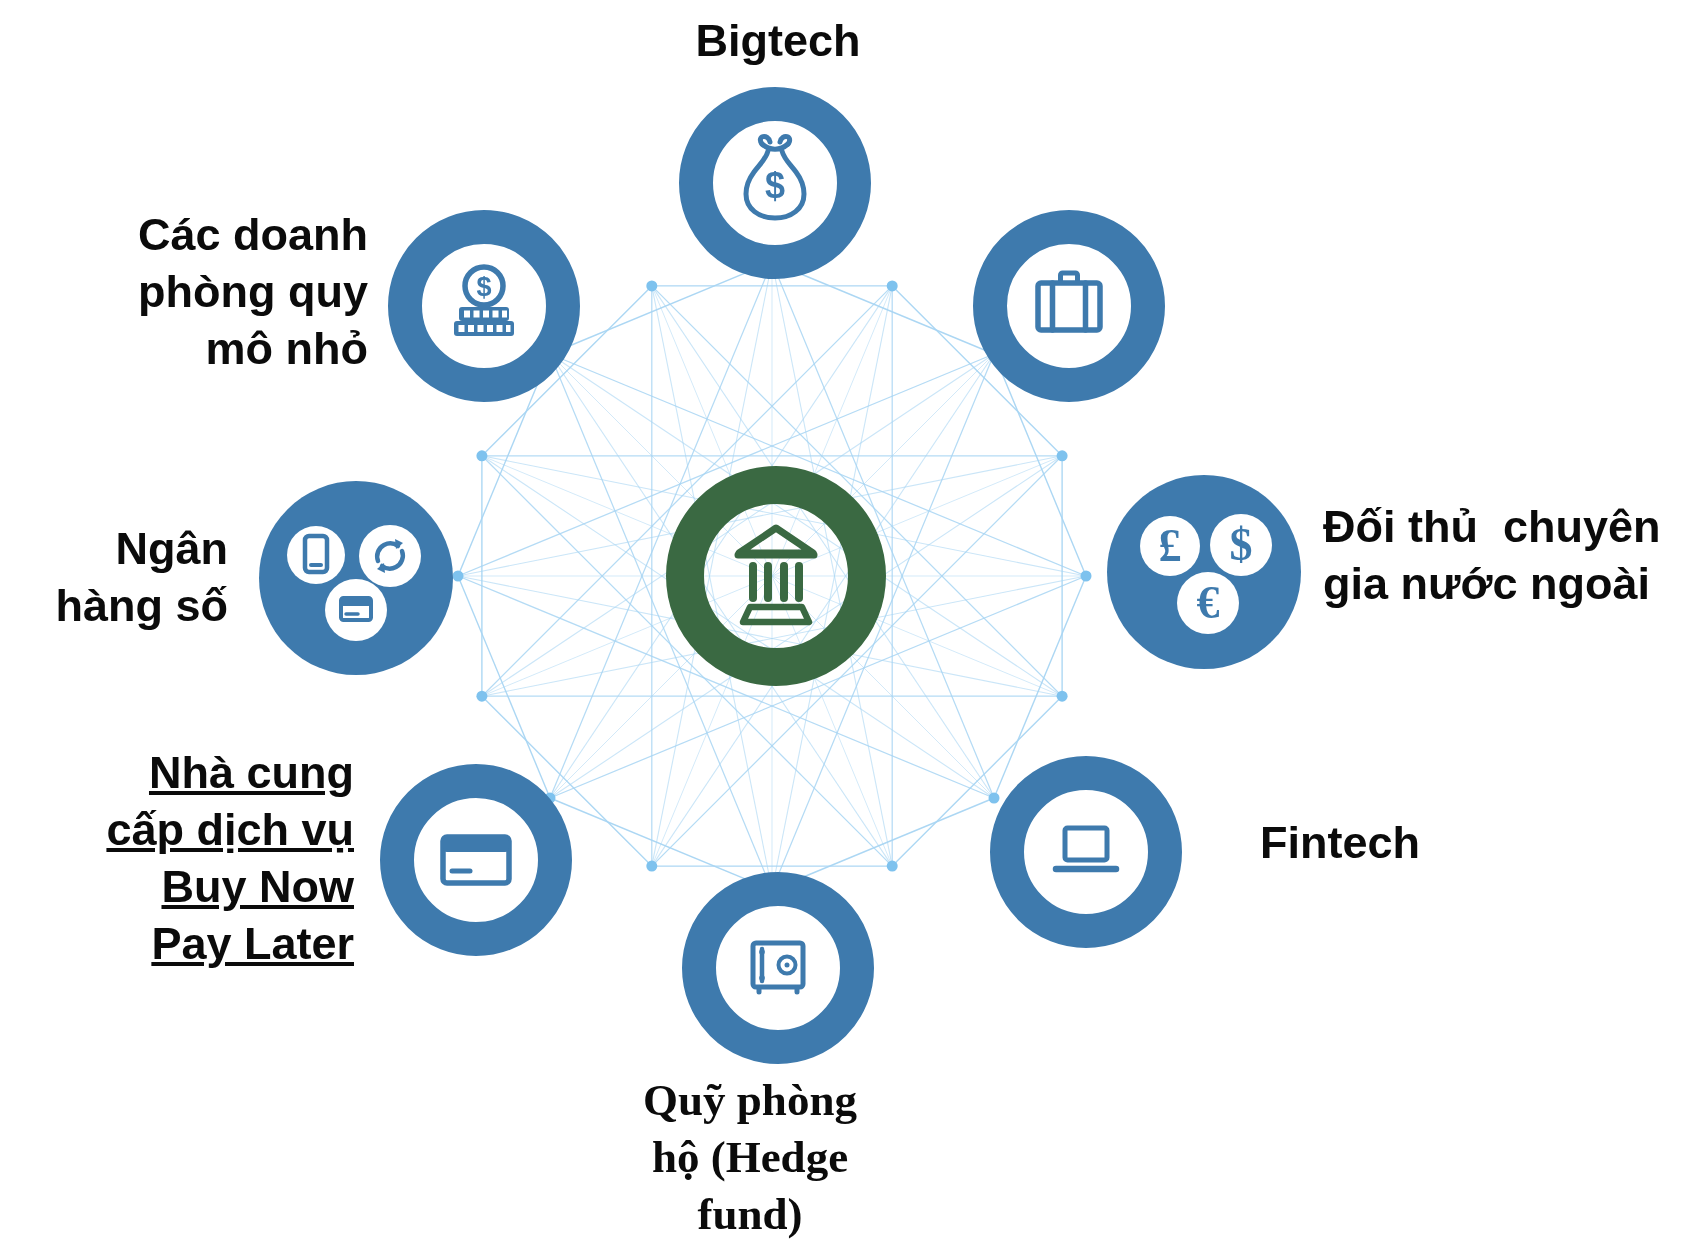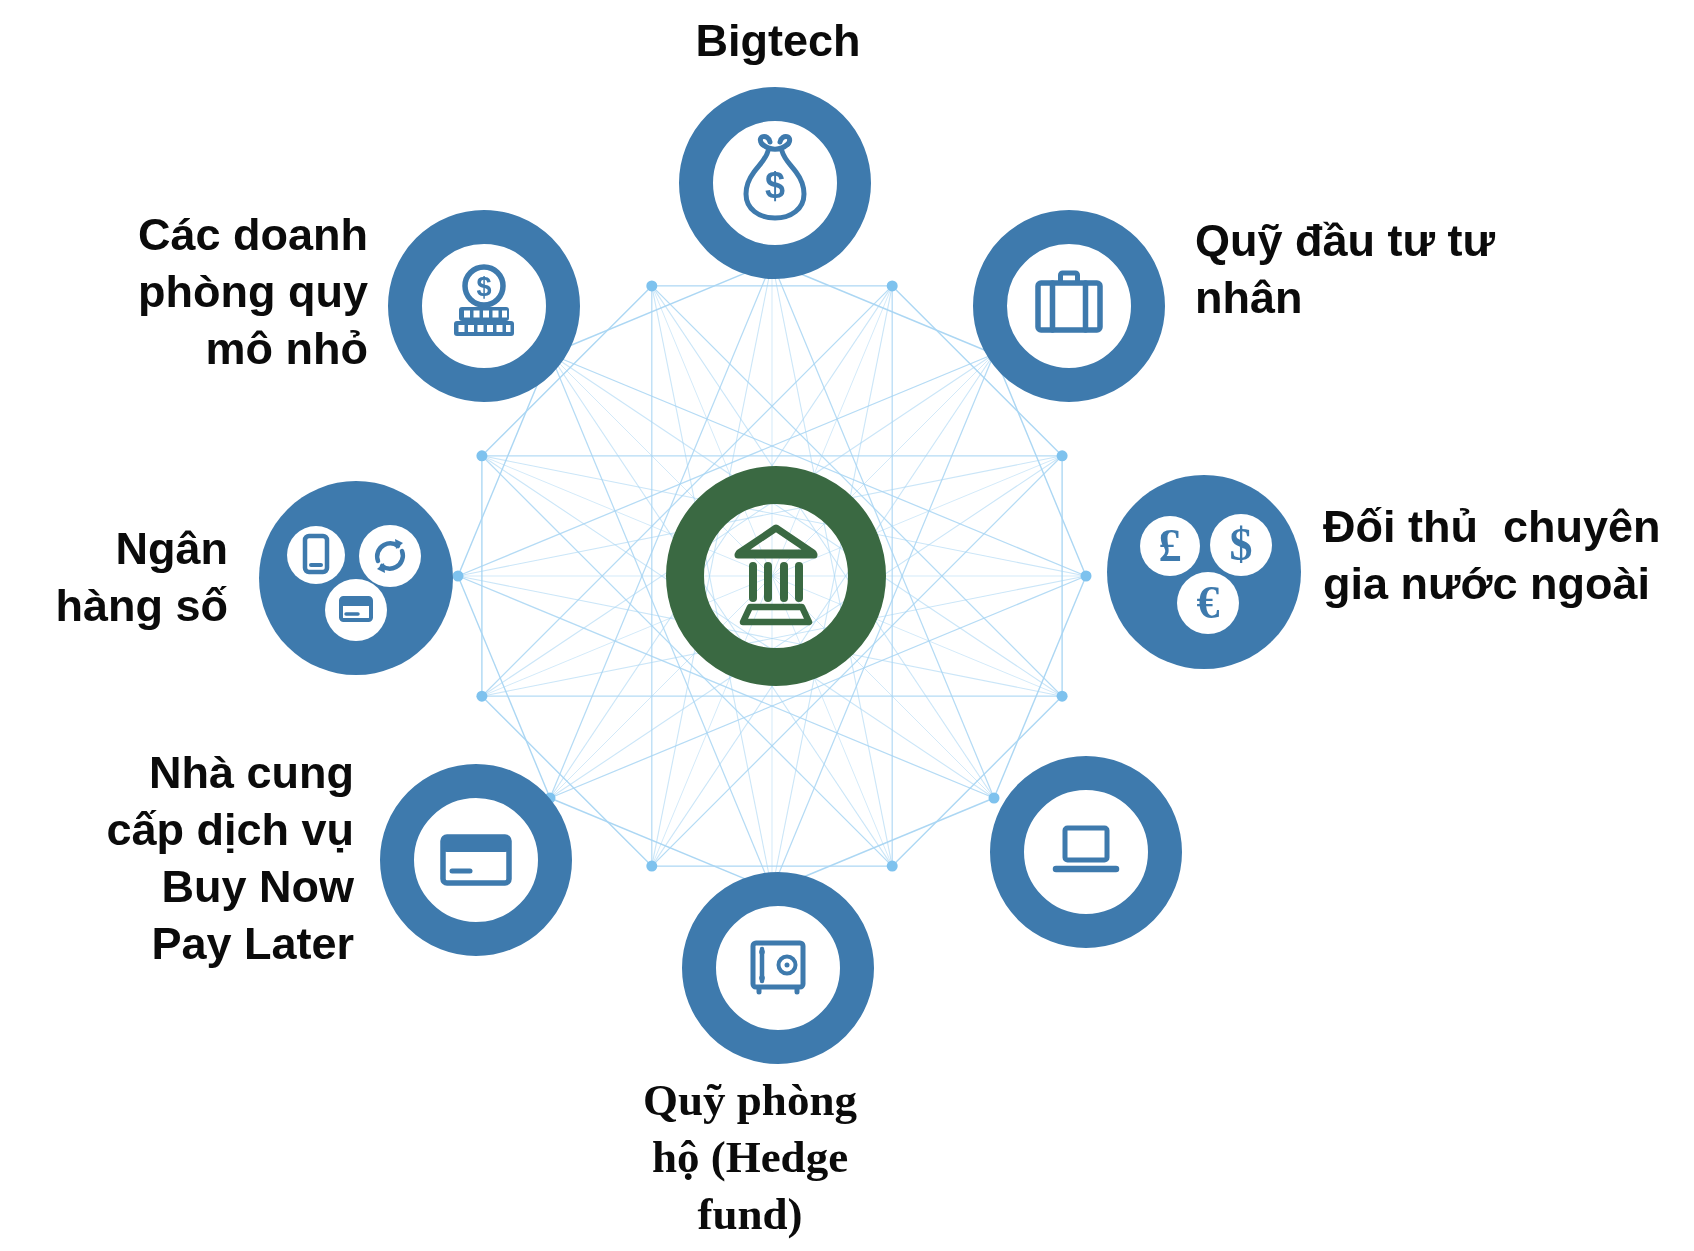--- a/index.html
+++ b/index.html
@@ -243,27 +243,26 @@
         <path class="stroke-blue" d="M31,70 V74" stroke-width="5"></path>
         <path class="stroke-blue" d="M69,70 V74" stroke-width="5"></path>
       </g>
     </svg>
   </div>
 
   <div class="label center" style="left:778px;top:12px;">Bigtech</div>
   <div class="label right" style="right:1326px;top:206px;">Các doanh
 phòng quy
 mô nhỏ</div>
-  <div class="label" style="left:1195px;top:212px;">Quỹ đầu tư tư
-nhân</div>
   <div class="label" style="left:1323px;top:498px;">Đối thủ  chuyên
 gia nước ngoài</div>
   <div class="label right" style="right:1466px;top:520px;">Ngân
 hàng số</div>
-  <div class="label right" style="right:1340px;top:744px;">Nhà cung
+  <div class="label right" style="right:1340px;top:744px;text-decoration:underline;">Nhà cung
 cấp dịch vụ
 Buy Now
 Pay Later</div>
+  <div class="label" style="left:1260px;top:814px;">Fintech</div>
   <div class="label center" style="left:750px;top:1072px;font-family:Liberation Serif, serif;">Quỹ phòng
 hộ (Hedge
 fund)</div>
 
 </div>
 
 </body></html>

